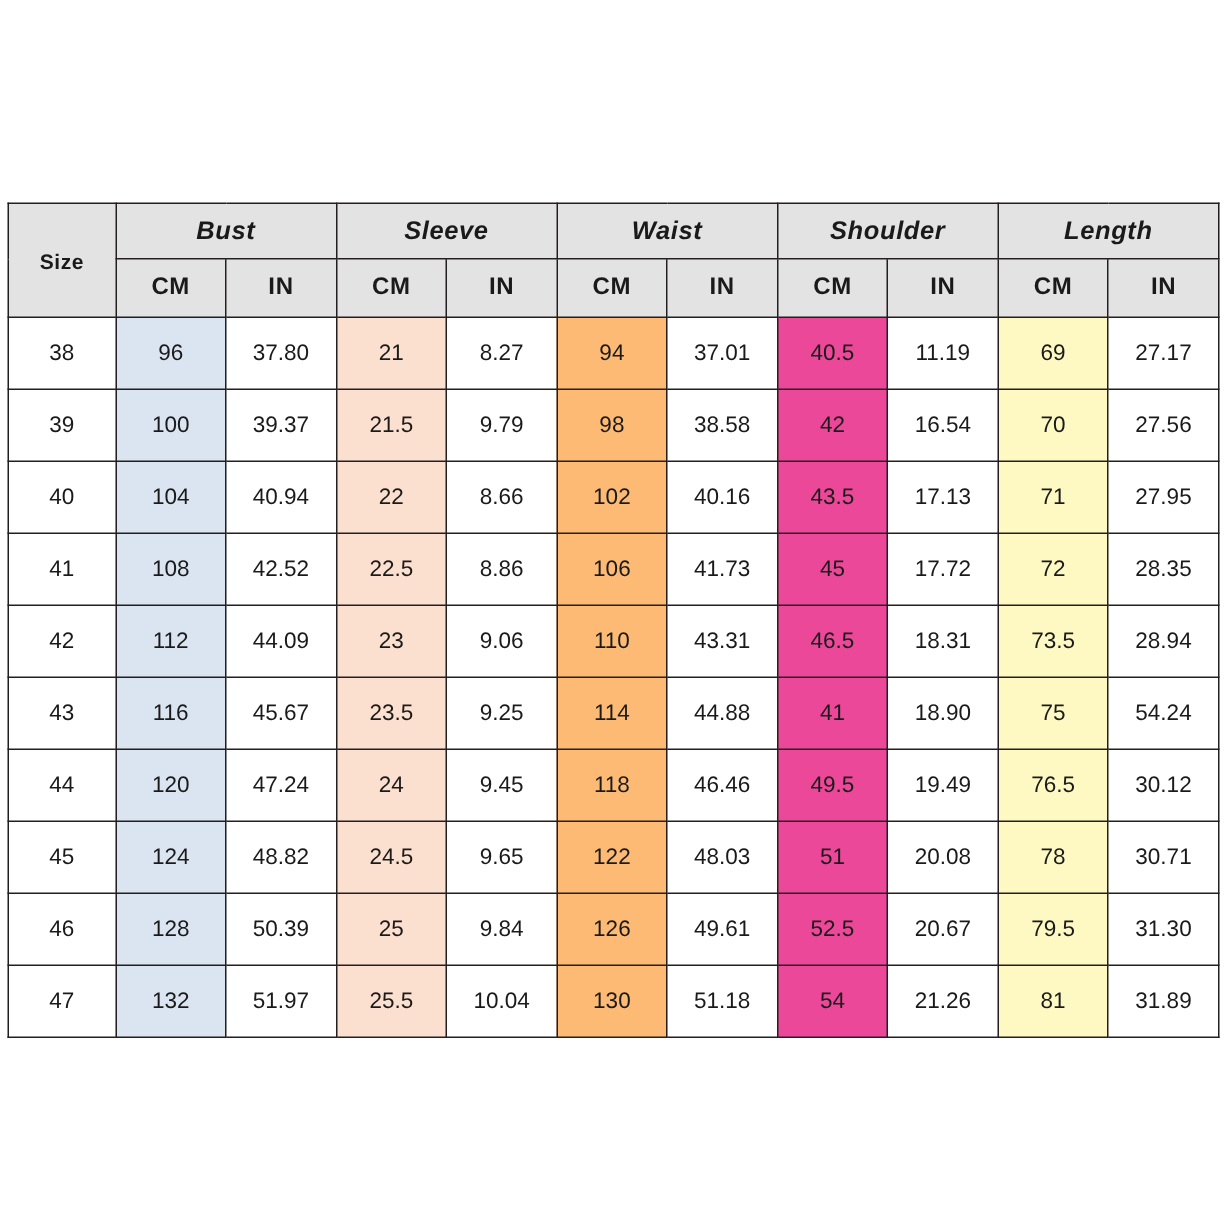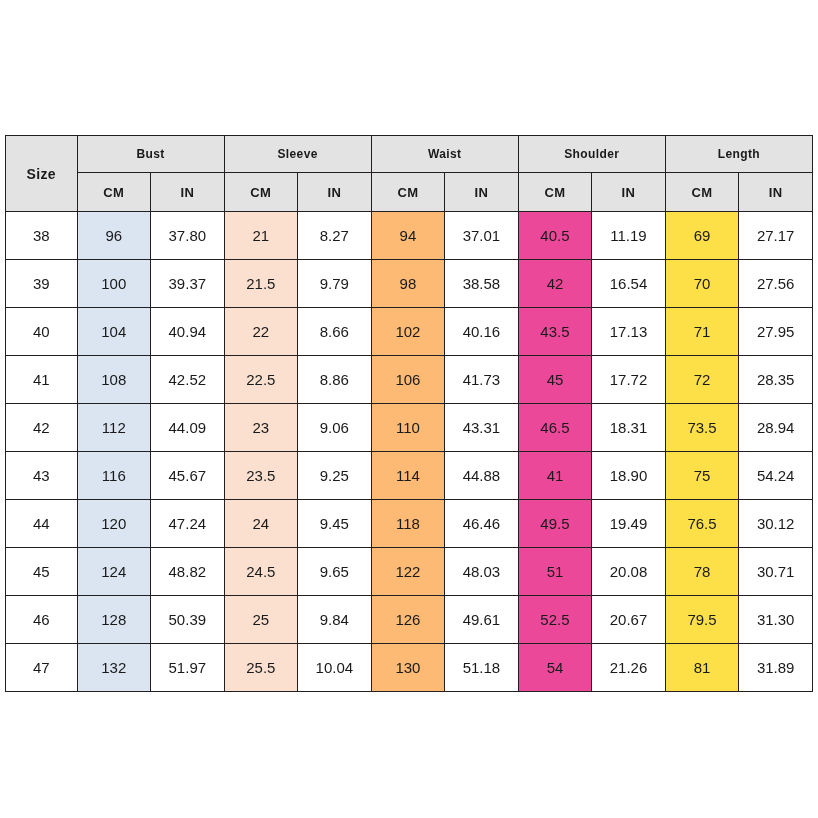--- a/index.html
+++ b/index.html
@@ -44,44 +44,45 @@
     font-size: 15px;
     font-weight: bold;
     letter-spacing: 0.4px;
   }
   th.size-head {
     height: 74px;
     font-size: 14px;
   }
   th.group-head {
     height: 36px;
-    font-size: 12px;
+    font-size: 17px;
+    font-style: italic;
   }
   th.unit-head {
     height: 38px;
-    font-size: 13px;
+    font-size: 16px;
   }
 
   
   tbody td {
     height: 47px;
     font-size: 15px;
     font-weight: normal;
   }
 
   
   col.c-size  { width: 71px; }
   col.c-data  { width: 73px; }
 
   
   td.tint-bust     { background: #dbe5f1; }
   td.tint-sleeve   { background: #fbe0d0; }
   td.tint-waist    { background: #fdba74; }
   td.tint-shoulder { background: #ec4899; }
-  td.tint-length   { background: #fde047; }
+  td.tint-length   { background: #fef9c3; }
   td.tint-none     { background: #ffffff; }
 </style>
 </head>
 <body>
 
 <div id="chart-wrap">
   <table class="size-chart">
     <colgroup>
       <col class="c-size">
       <col class="c-data">

